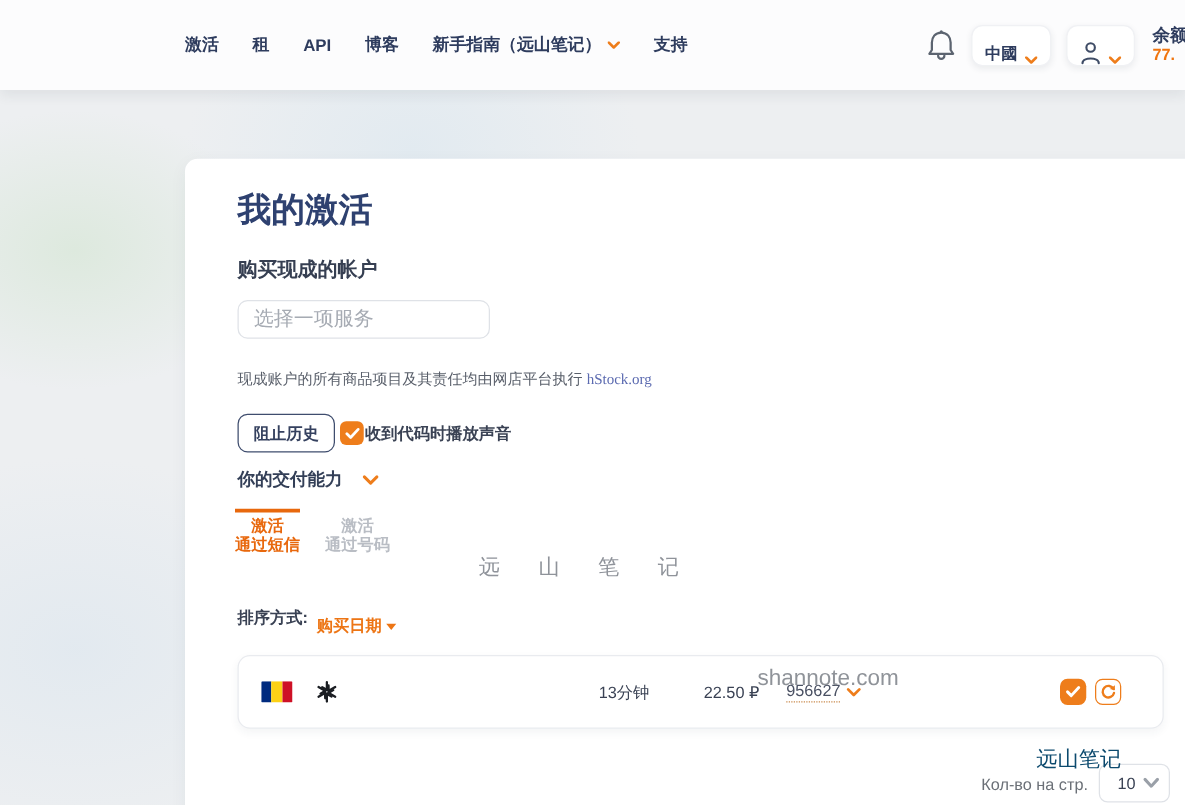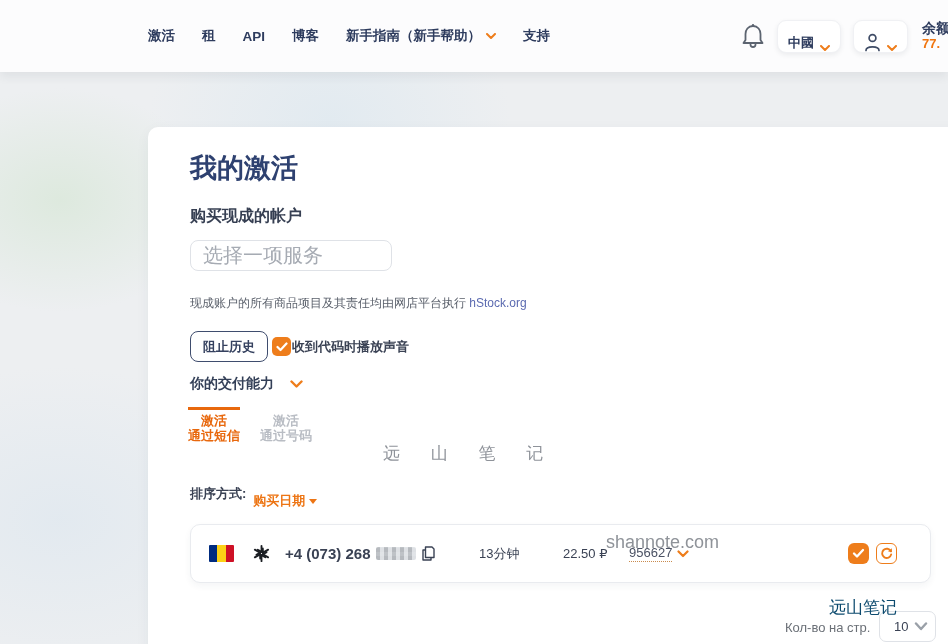--- a/index.html
+++ b/index.html
@@ -37,26 +37,26 @@
   .balance .bal-value { font-size:13px; font-weight:bold; color:#f0750f; white-space:nowrap; }
 
   
   .card { position:absolute; left:148px; top:127px; width:820px; height:540px;
     background:#fff; border-radius:10px 0 0 0; box-shadow:0 4px 14px rgba(40,50,70,.05); }
 
   .page-title { position:absolute; left:190px; top:150px; font-size:27px; font-weight:bold; color:#2e4170; }
   .section-heading { position:absolute; left:190px; top:206px; font-size:16px; font-weight:bold; color:#363f52; }
 
   .service-input { position:absolute; left:190px; top:240px; width:202px; height:31px;
-    border:1px solid #dfe2e7; border-radius:8px; padding:0 12px; font-size:20px; color:#1d4ed8;
+    border:1px solid #dfe2e7; border-radius:8px; padding:0 12px; font-size:16px; color:#1d4ed8;
     font-family:"Liberation Sans","DejaVu Sans",sans-serif; background:#fff; outline:none; }
   .service-input::placeholder { color:#a6abb3; }
 
   .disclaimer { position:absolute; left:190px; top:295px; font-size:12px; color:#595f6a; }
-  .disclaimer a { color:#5b6ab0; text-decoration:none; }
+  .disclaimer a { color:#5b6ab0; text-decoration:none;font-family:Liberation Serif, serif; }
 
   .block-history-btn { position:absolute; left:190px; top:331px; height:31px; padding:0 12px;
     border:1.5px solid #3f4d6e; border-radius:8px; background:#fff; font-size:13px; font-weight:bold;
     color:#35415f; font-family:inherit; cursor:pointer; }
 
   .checkbox { width:19px; height:19px; border-radius:5px; background:#ee7d1b; display:flex;
     align-items:center; justify-content:center; cursor:pointer; }
   .sound-row { position:absolute; left:272px; top:337px; display:flex; align-items:flex-end; gap:1px; }
   .sound-label { font-size:13px; font-weight:bold; color:#3a4254; }
 
@@ -128,21 +128,21 @@
       <span class="nav-item">
           <span>租</span>
         </span>
       <span class="nav-item">
           <span>API</span>
         </span>
       <span class="nav-item">
           <span>博客</span>
         </span>
       <span class="nav-item">
-        <span>新手指南（新手帮助）</span>
+        <span>新手指南（远山笔记）</span>
         <svg class="chev" viewBox="0 0 10 7">
             <polyline points="1,1 5,5 9,1" fill="none" stroke="#ee7d1b" stroke-width="2" stroke-linecap="round" stroke-linejoin="round"></polyline>
           </svg>
       </span>
       <span class="nav-item">
           <span>支持</span>
         </span>
     </div>
     <div class="header-right">
       <svg class="bell" viewBox="0 0 24 26">
@@ -245,28 +245,20 @@
             <path d="M12 3.2 L12 10 L6.2 13.6"></path>
           </g>
         <g transform="rotate(240 12 12)">
             <path d="M12 3.2 L12 10 L6.2 13.6"></path>
           </g>
         <g transform="rotate(300 12 12)">
             <path d="M12 3.2 L12 10 L6.2 13.6"></path>
           </g>
       </g>
     </svg>
-    <span class="phone">
-      <span>+4 (073) 268</span>
-      <span class="blurred"></span>
-      <svg class="copy-icon" viewBox="0 0 13 15">
-        <path d="M3.5 1 L10 1 L12 3 L12 11.5 L3.5 11.5 Z" fill="none" stroke="#3a4254" stroke-width="1.4" stroke-linejoin="round"></path>
-        <path d="M3.5 4 L1 4 L1 14 L9 14 L9 11.5" fill="none" stroke="#3a4254" stroke-width="1.4" stroke-linejoin="round"></path>
-      </svg>
-    </span>
     <span class="row-time">13分钟</span>
     <span class="row-price">22.50 ₽</span>
     <span class="row-code">
       <span class="code-text">956627</span>
       <svg width="12" height="8" viewBox="0 0 12 8">
           <polyline points="1.5,1.5 6,6 10.5,1.5" fill="none" stroke="#ee7d1b" stroke-width="2.2" stroke-linecap="round" stroke-linejoin="round"></polyline>
         </svg>
     </span>
     <div class="row-actions">
       <span class="row-checkbox">

